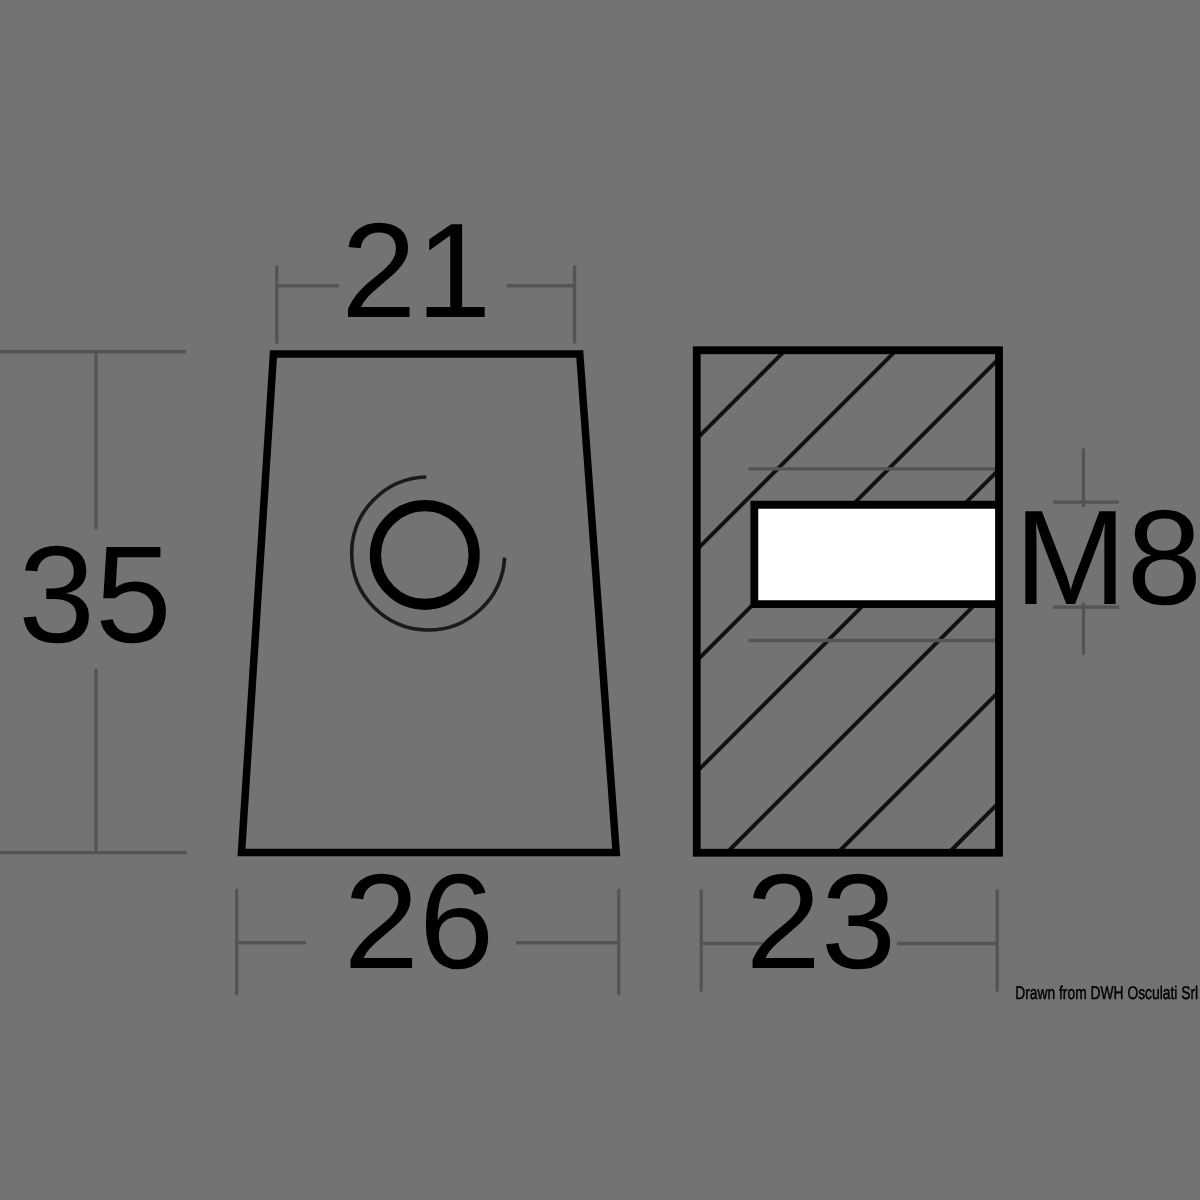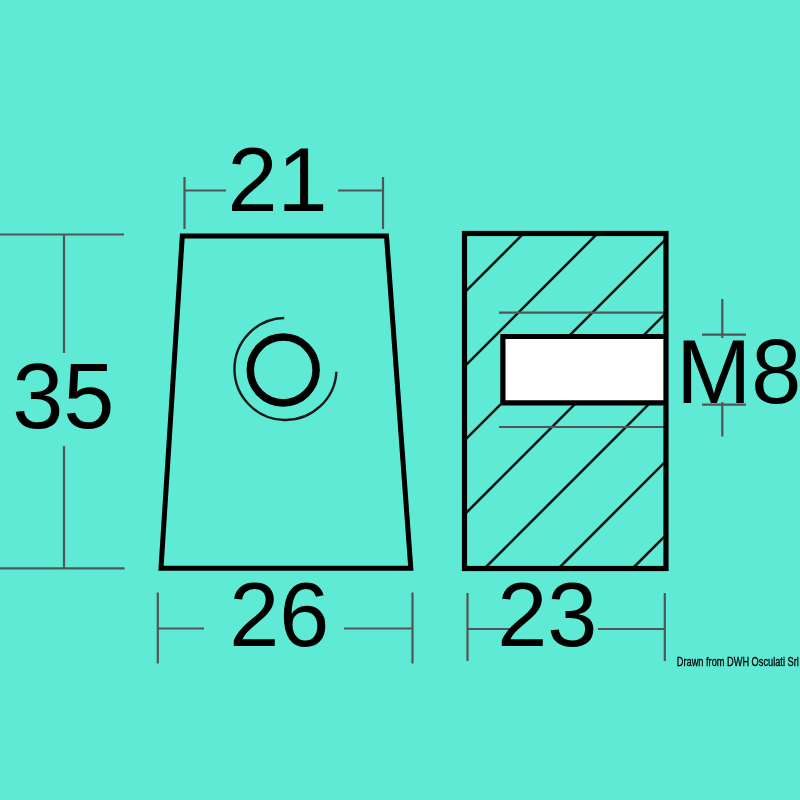--- a/index.html
+++ b/index.html
@@ -1,16 +1,16 @@
 <!DOCTYPE html>
 <html><head>
 <meta charset="utf-8">
 <style>
   html,body{margin:0;padding:0;background:#ffffff;}
-  .page{width:800px;height:800px;position:relative;background:#5eead4;font-family:"Liberation Sans",sans-serif;}
+  .page{width:800px;height:800px;position:relative;background:#737373;font-family:"Liberation Sans",sans-serif;}
   svg{position:absolute;top:0;left:0;}
   text{font-family:"Liberation Sans",sans-serif;fill:#000000;}
 </style>
 </head>
 <body>
 <div class="page">
 <svg width="800" height="800" viewBox="0 0 800 800">
 
   <path d="M182.3 236 L386.5 236 L410.8 568.3 L161 568.3 Z" fill="none" stroke="#000000" stroke-width="5"></path>
 

